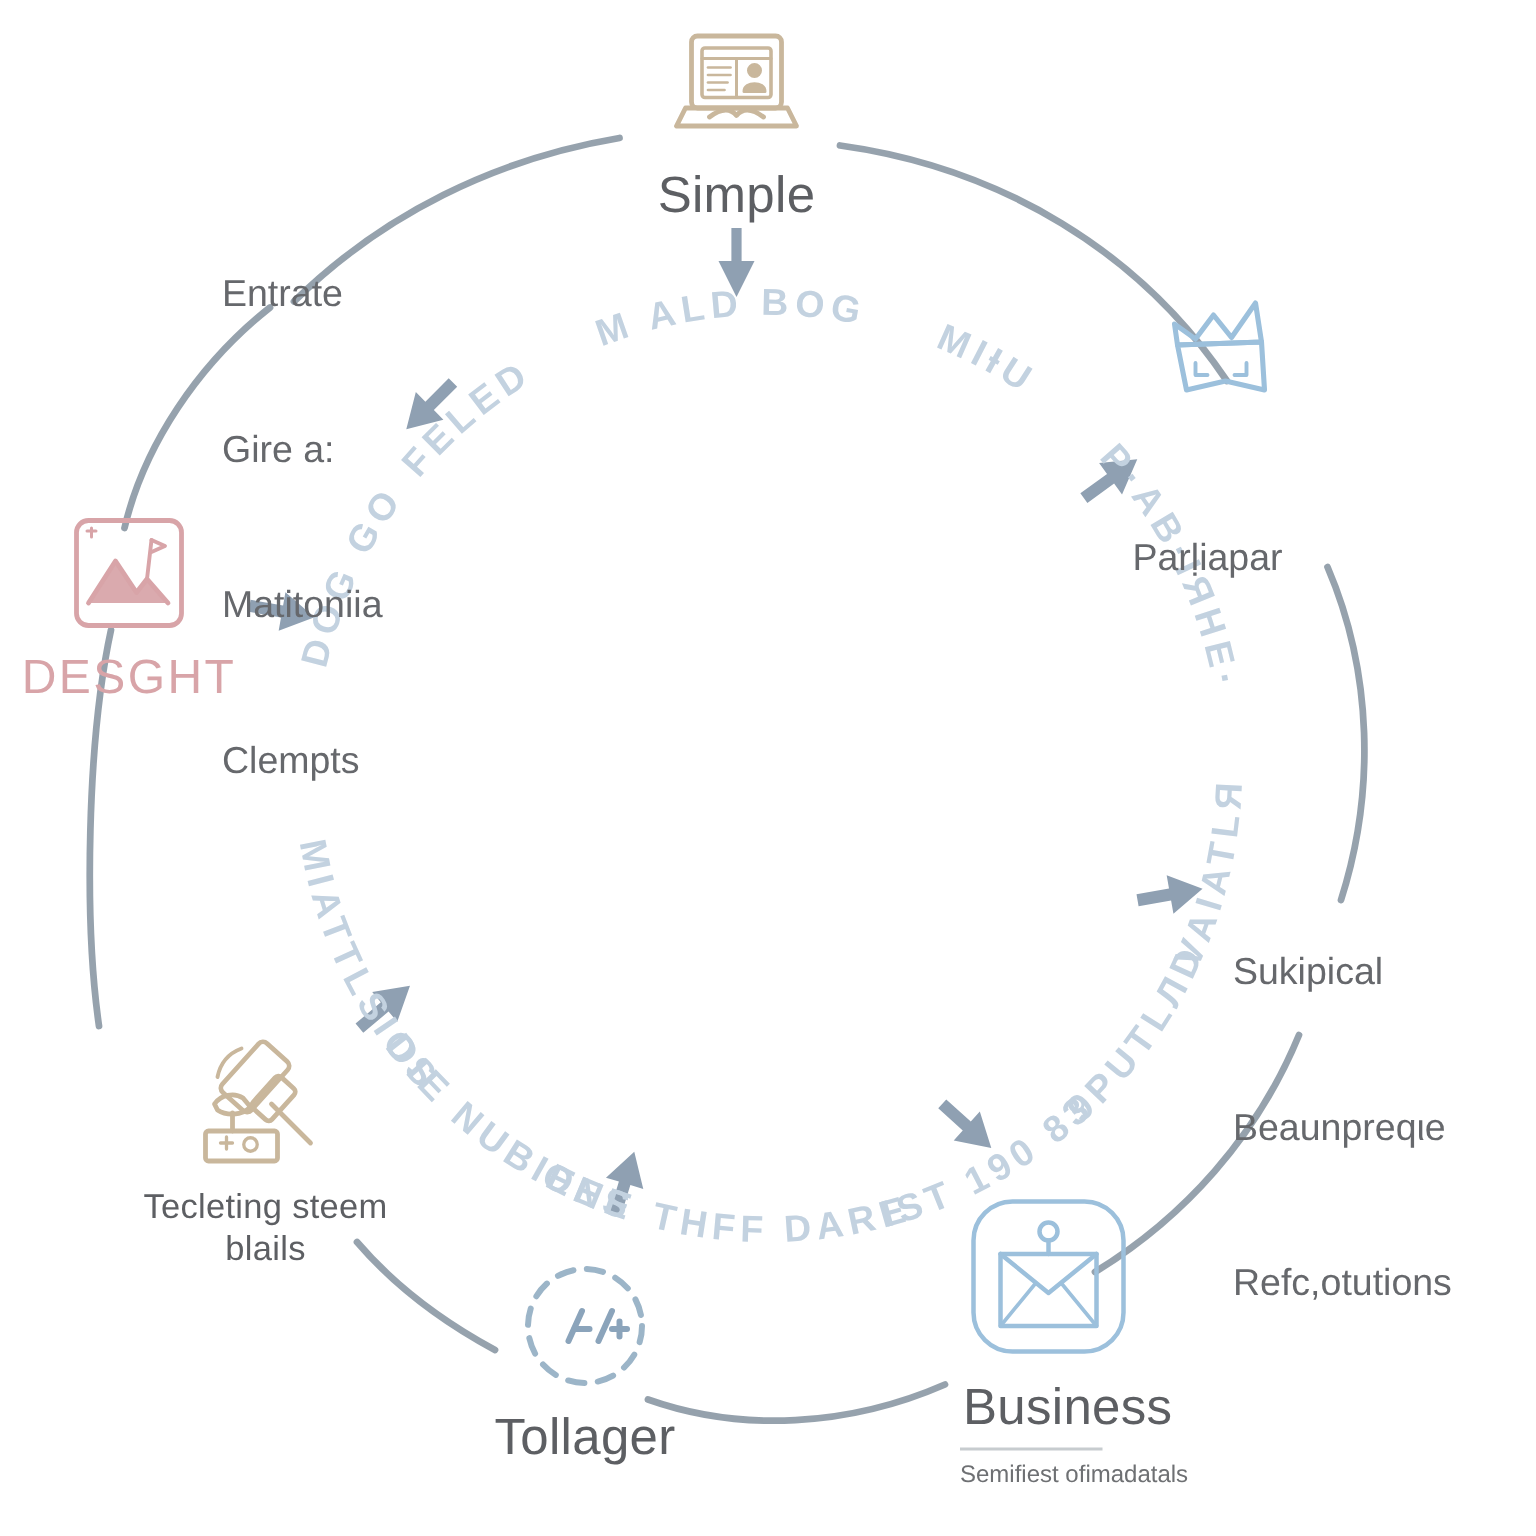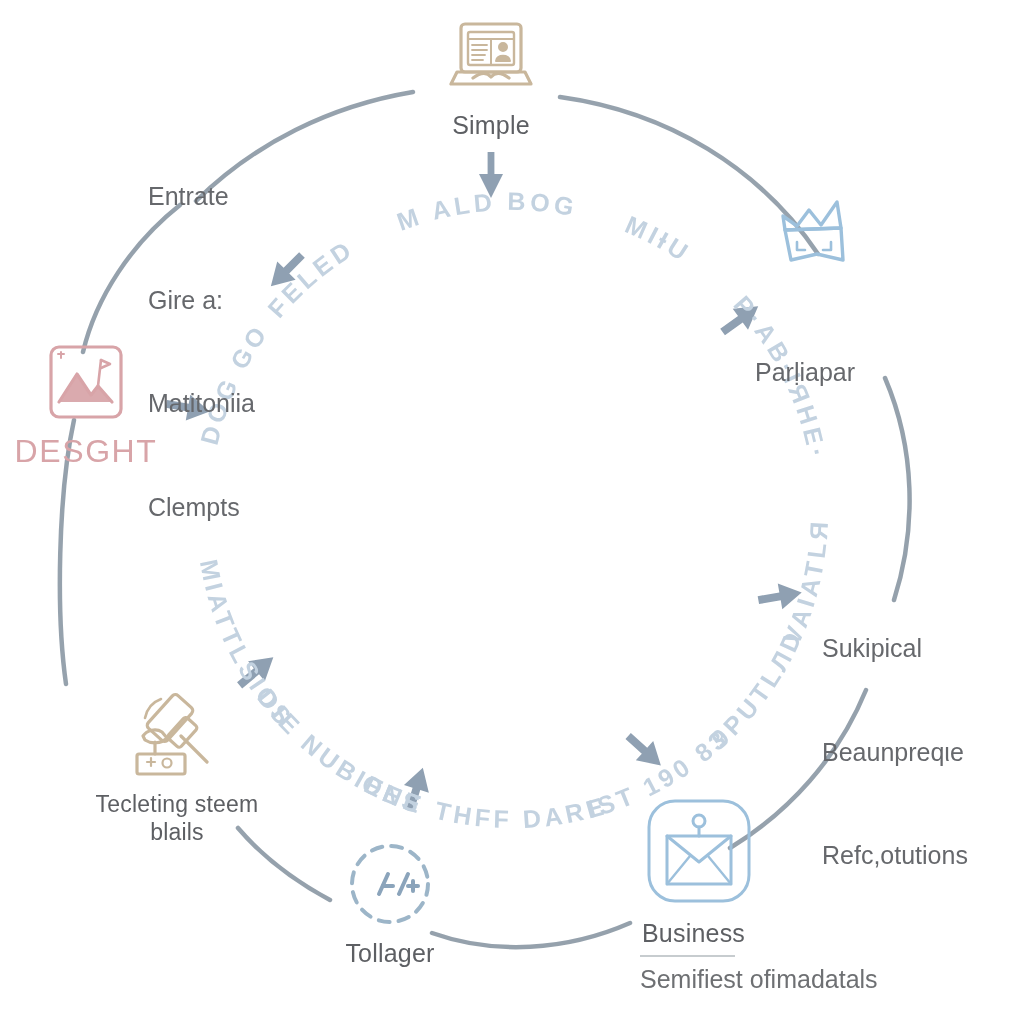--- a/index.html
+++ b/index.html
@@ -34,37 +34,37 @@
     display: flex;
     flex-direction: column;
     align-items: center;
     text-align: center;
   }
   .node-icon {
     display: block;
     line-height: 0;
   }
   .node-label {
-    font-size: 25px;
+    font-size: 34px;
     color: #5d5f63;
     letter-spacing: 0.2px;
     margin-top: 9px;
     white-space: nowrap;
   }
   .node-label.rose {
     color: #d8a4a8;
     font-size: 32px;
     letter-spacing: 1.6px;
   }
   .node-label.small {
     font-size: 23px;
     line-height: 1.2;
   }
   .node-sub {
-    font-size: 25px;
+    font-size: 16px;
     color: #6e7073;
     margin-top: 8px;
     white-space: nowrap;
   }
   .node-divider {
     width: 95px;
     height: 2px;
     background: #c7cccf;
     margin-top: 7px;
   }

